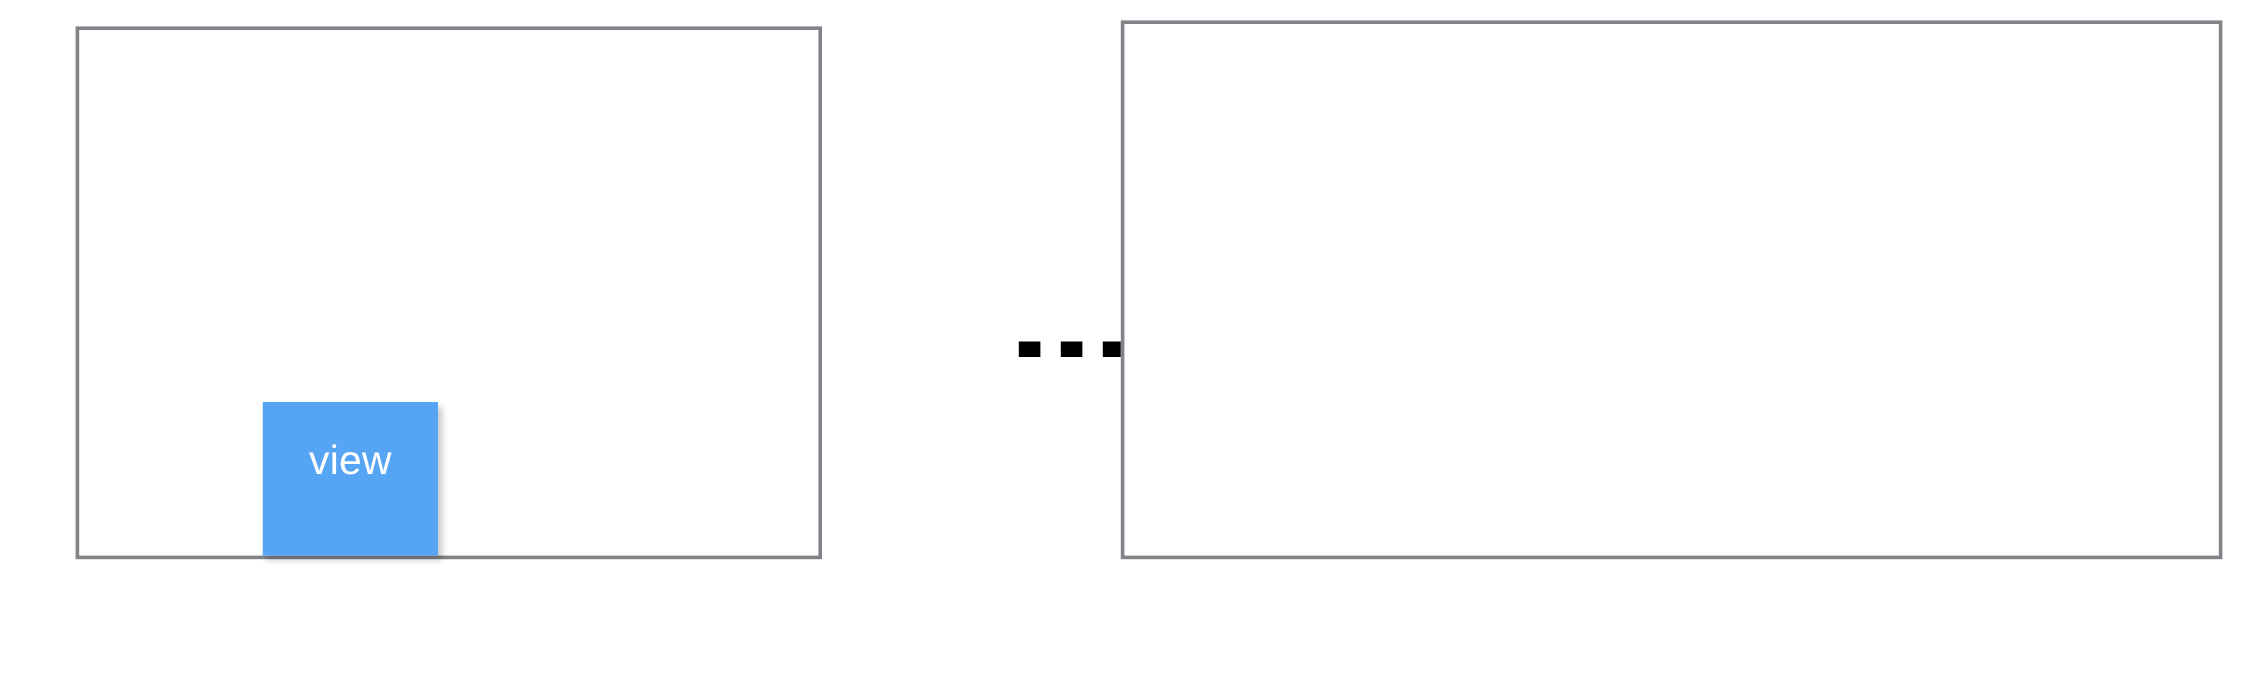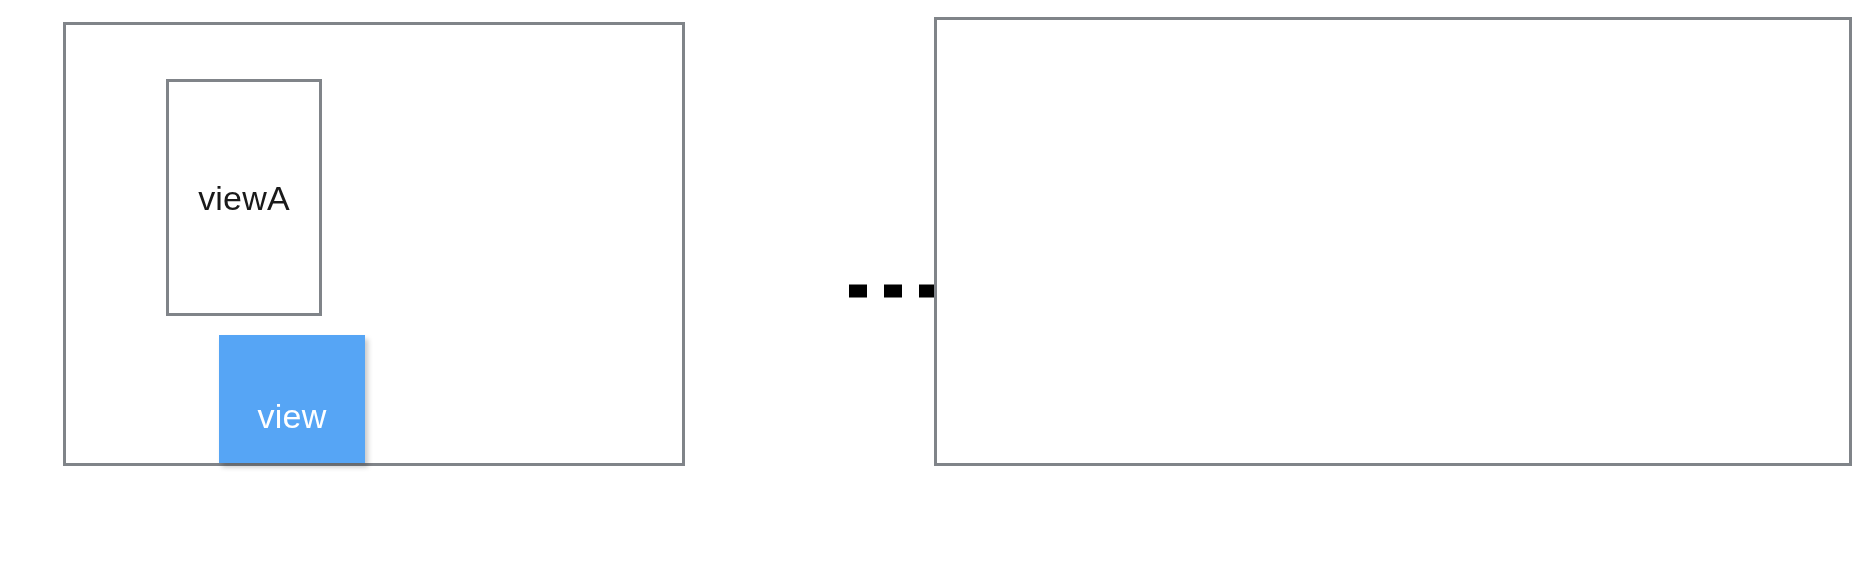--- a/index.html
+++ b/index.html
@@ -74,41 +74,38 @@
     color: #ffffff;
     line-height: 1;
     letter-spacing: 0.2px;
     white-space: nowrap;
   }
 
   
   #box-viewA-before { left: 100px; top: 54px;  width: 156px; height: 237px; }
   #box-viewB-before { left: 470px; top: 47px;  width: 190px; height: 158px; }
   #box-view-before  { left: 153px; top: 310px; width: 146px; height: 128px;
-                      align-items: flex-end; padding-bottom: 30px; }
+                      align-items: flex-end; padding-bottom: 62px; }
 
   
   #transition-arrow {
     position: absolute;
     left: 845px;
     top: 262px;
     width: 240px;
     height: 58px;
   }
 </style>
 </head>
 <body>
 
 <div id="canvas">
 
   <div class="panel" id="panel-before">
 
-    <div class="view-box" id="box-viewA-before">
-      <span class="label">viewA</span>
-    </div>
 
 
     <div class="view-box-blue" id="box-view-before">
       <span class="label">view</span>
     </div>
 
   </div>
 
   <div id="transition-arrow">
     <svg width="240" height="58" viewBox="0 0 240 58">

